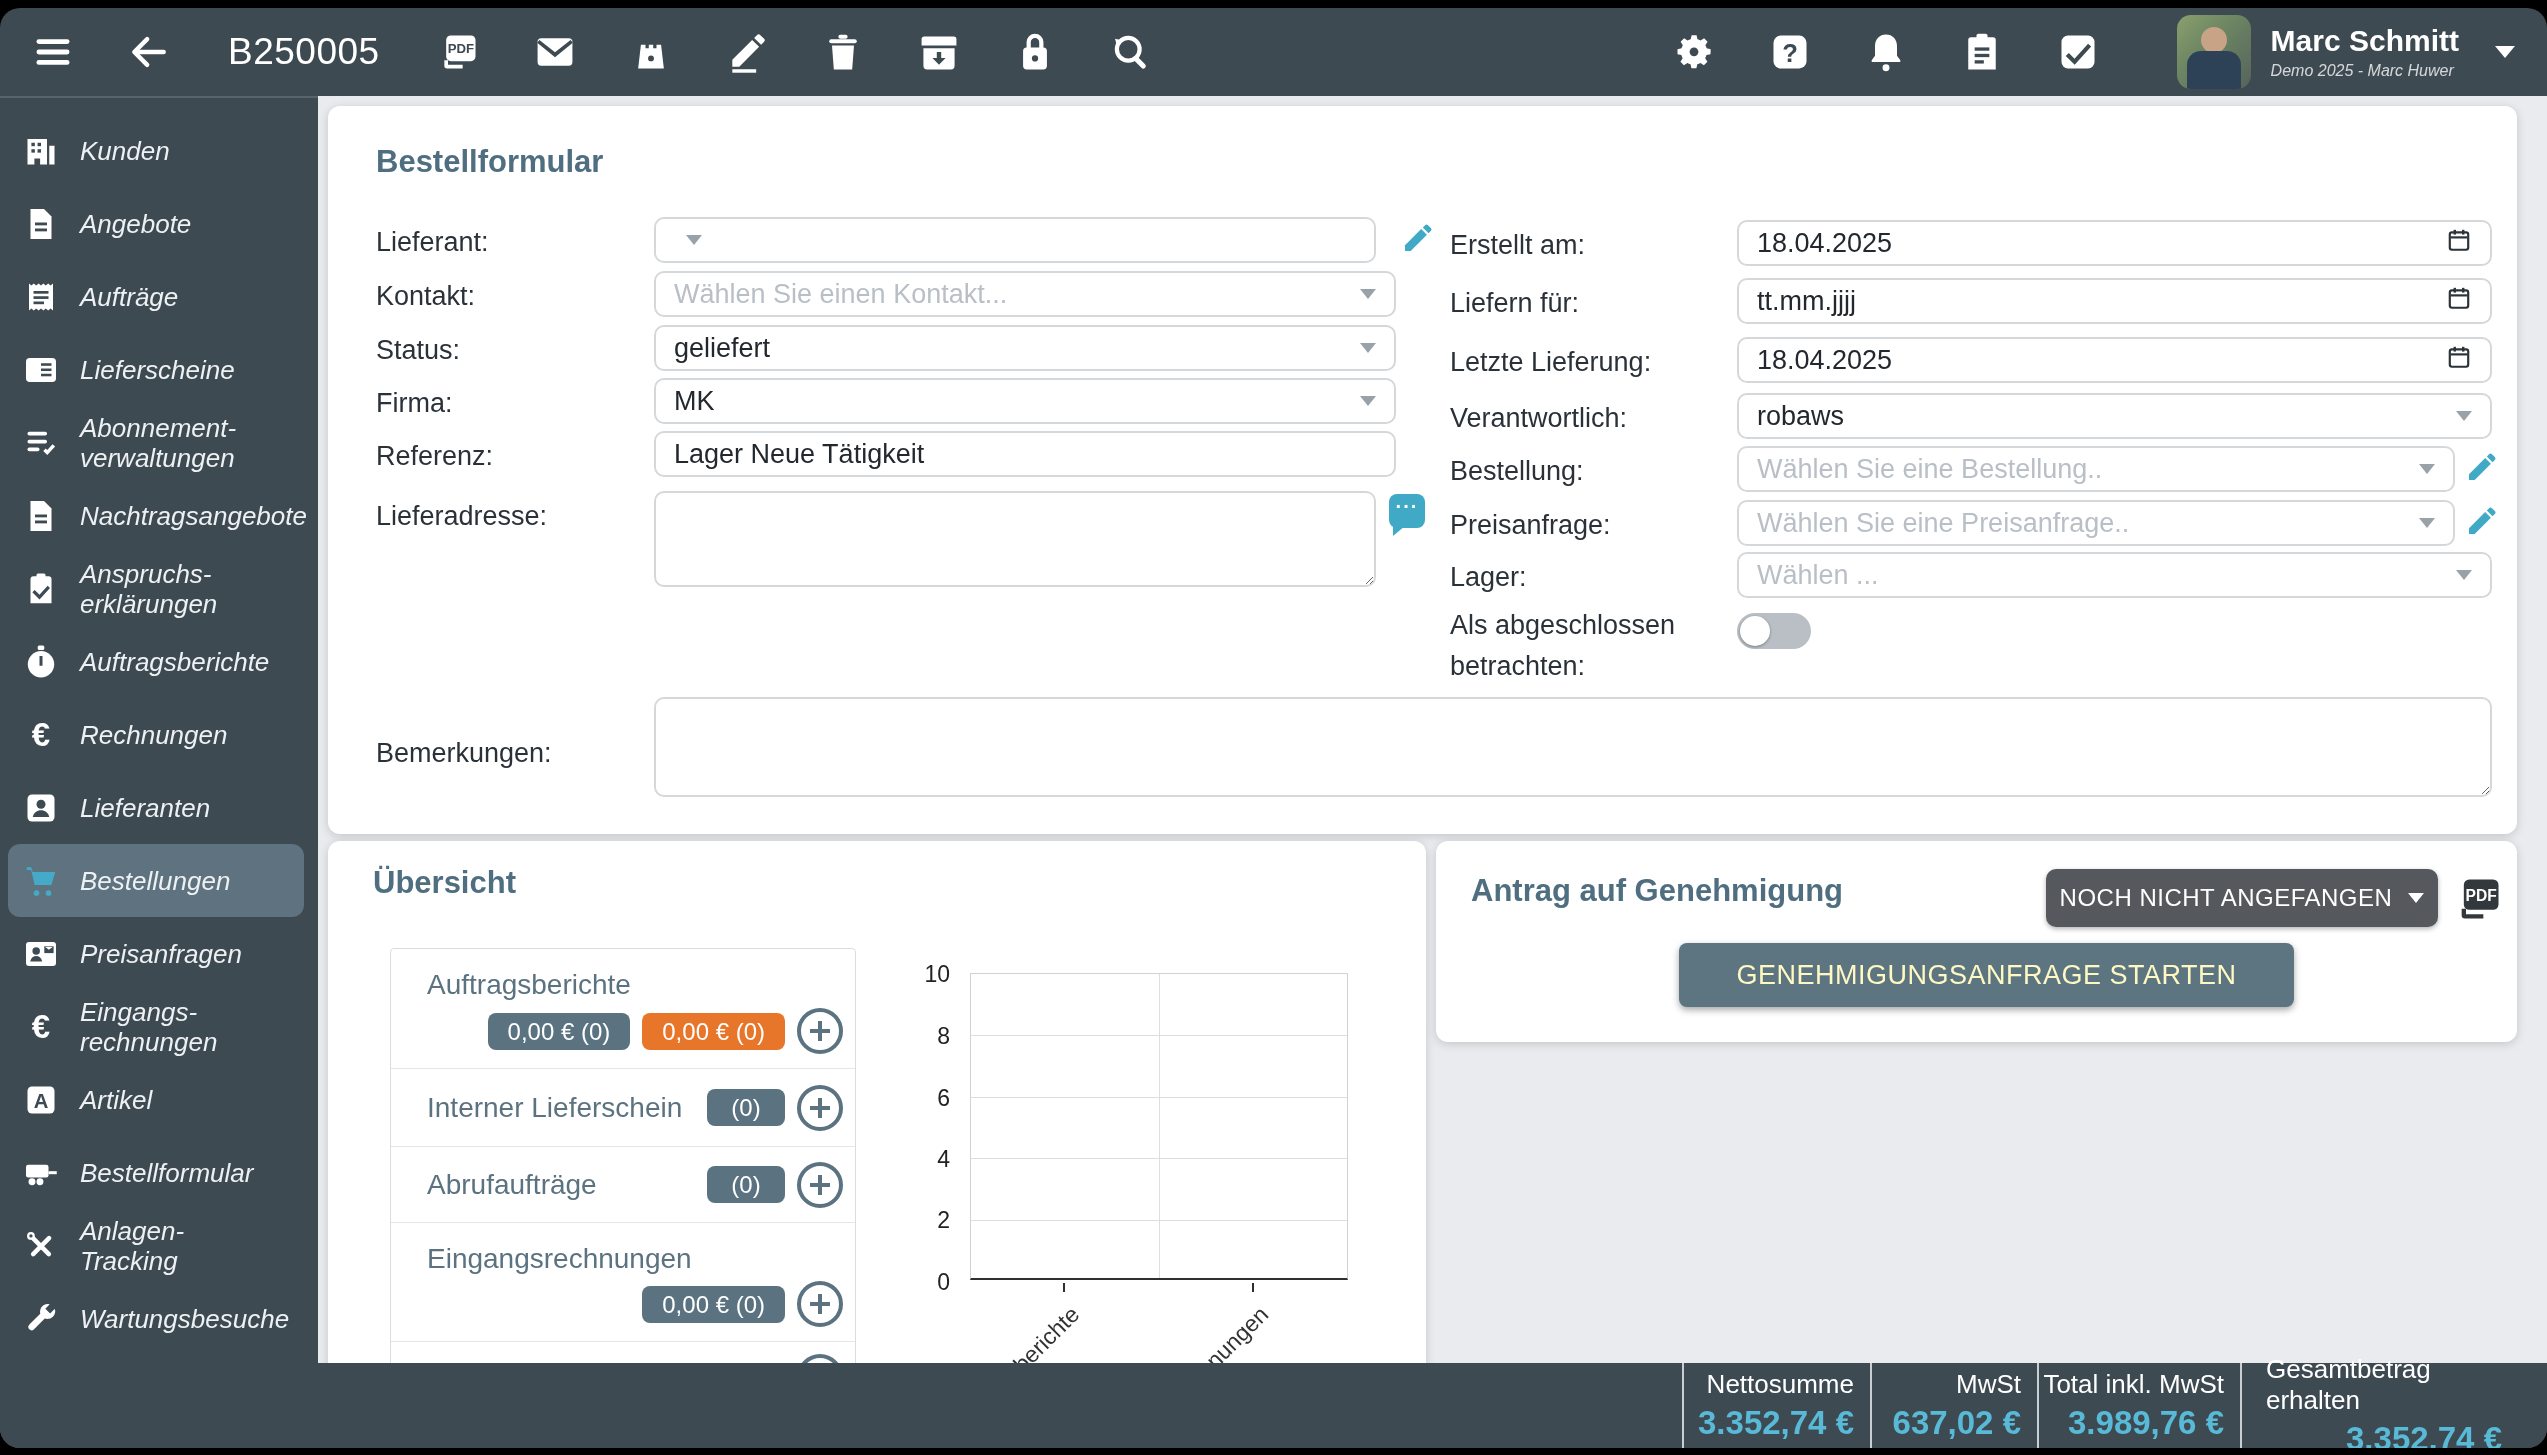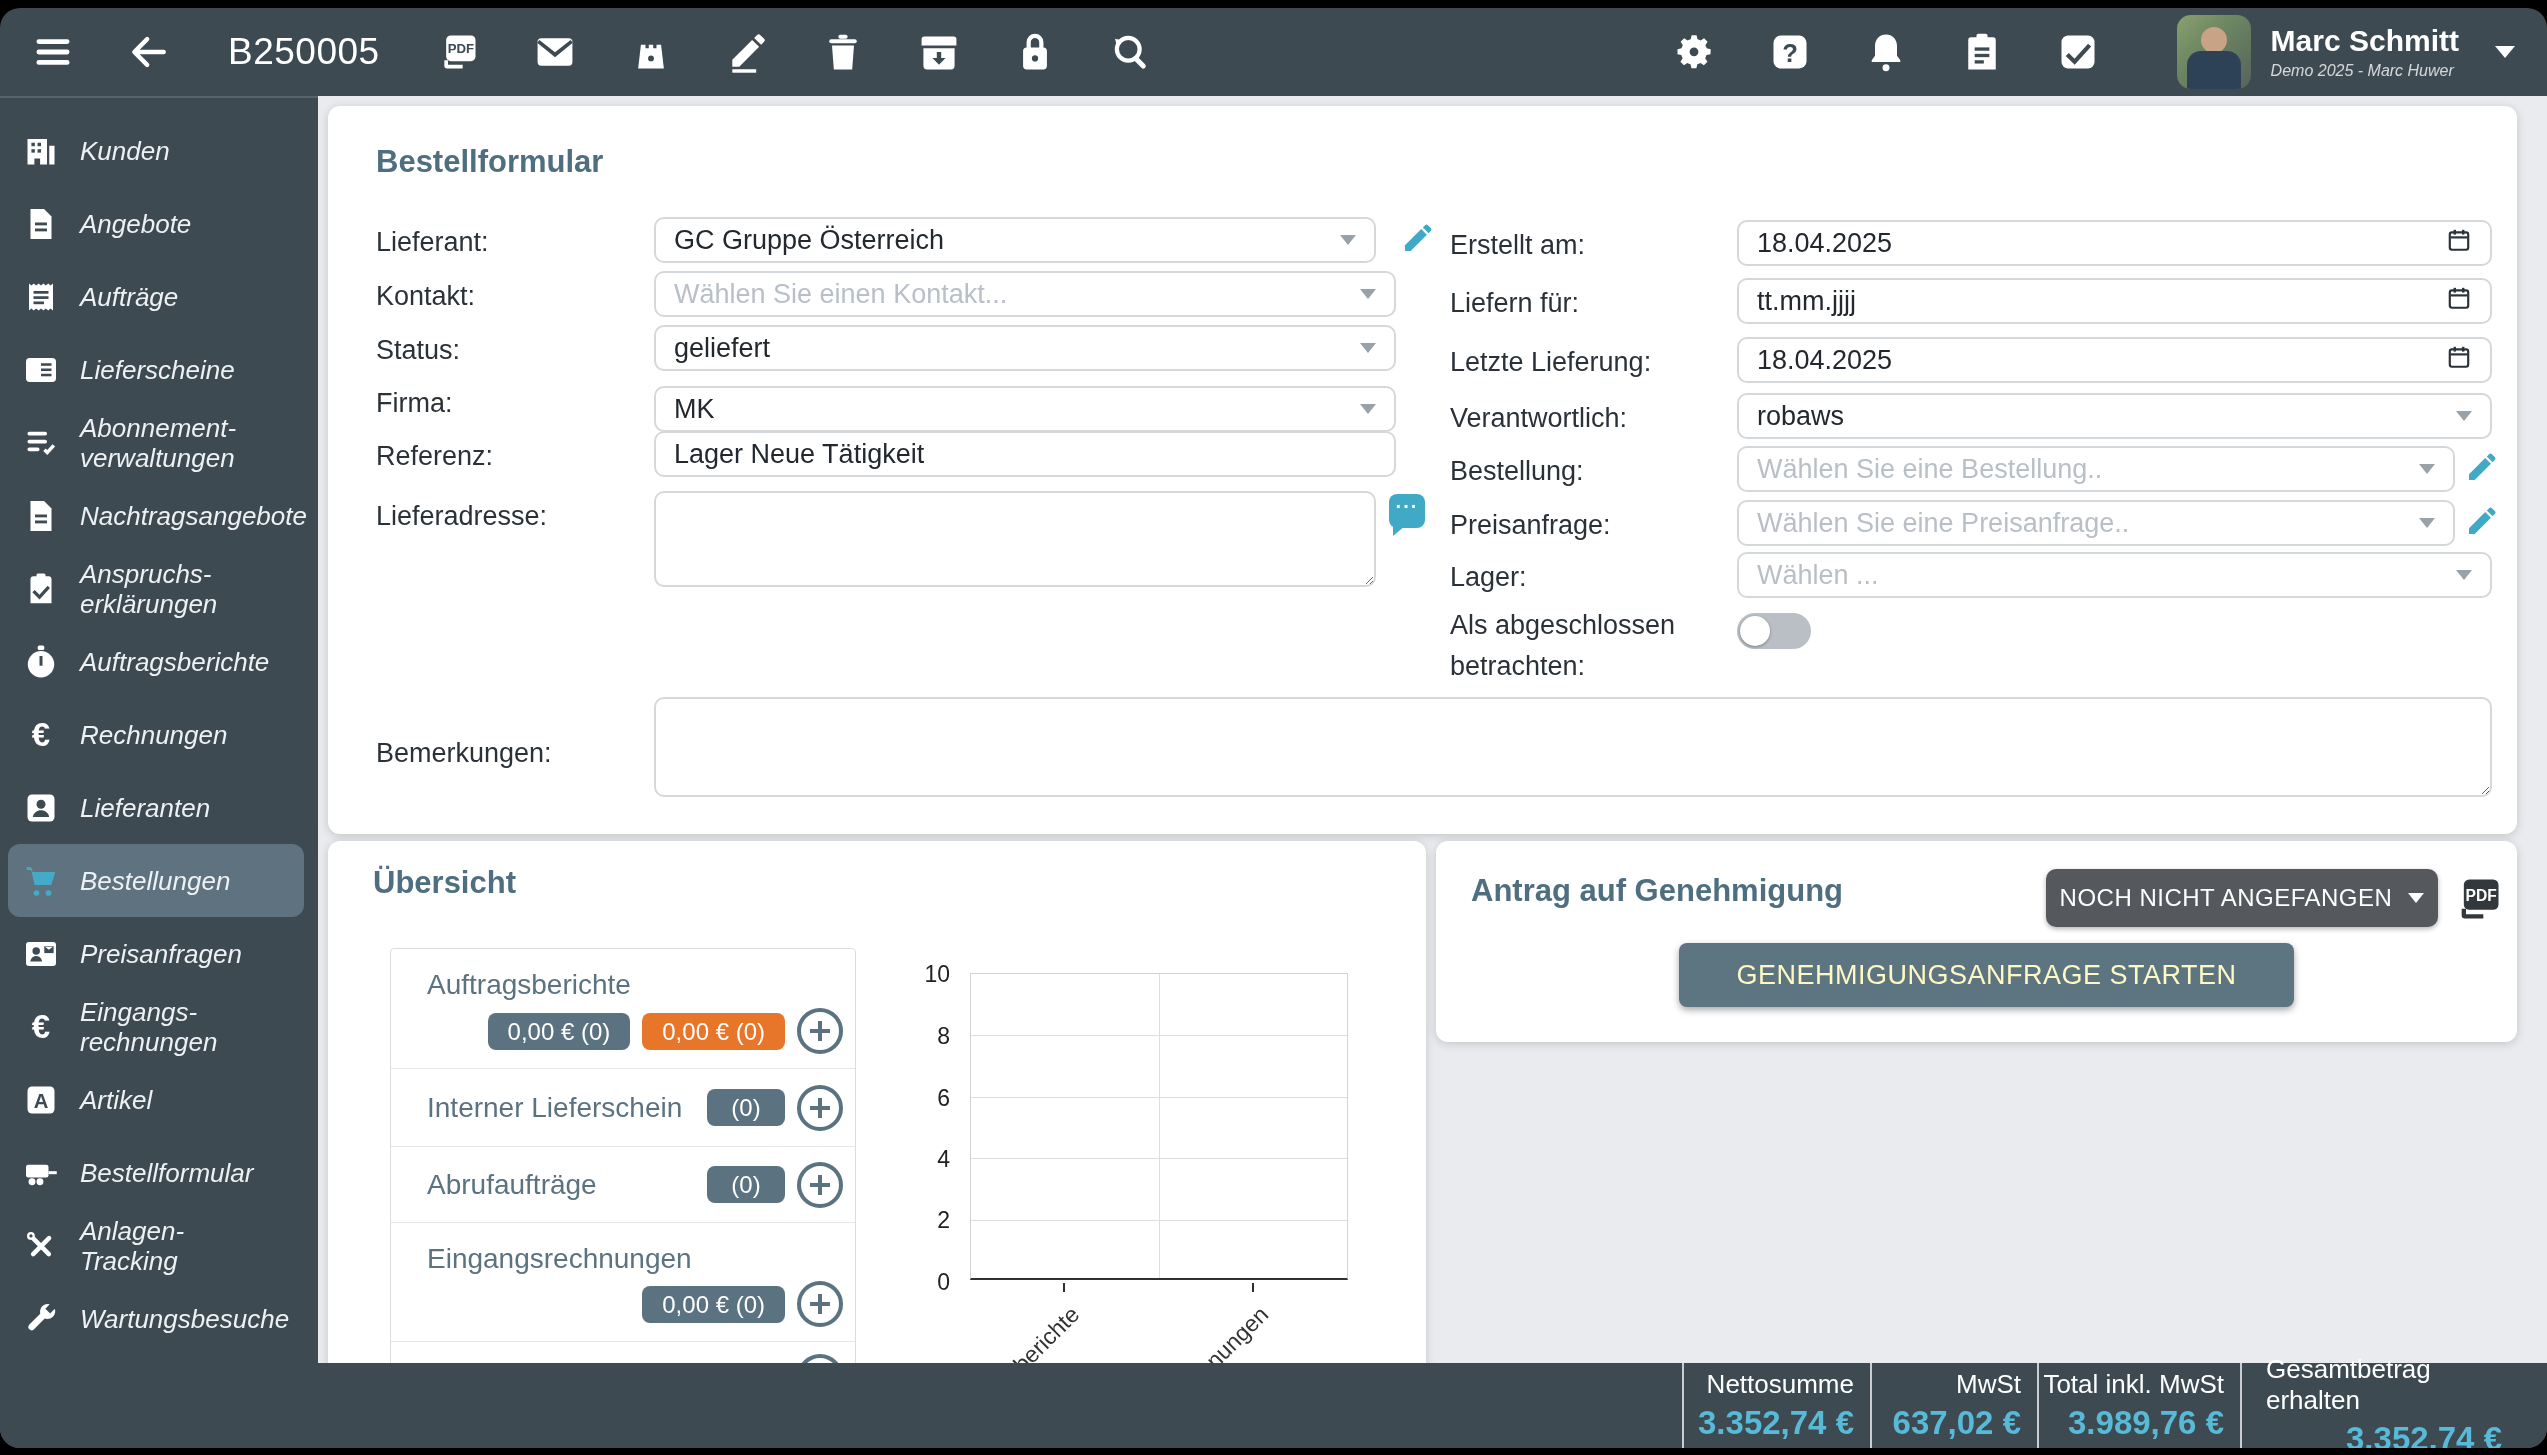--- a/index.html
+++ b/index.html
@@ -449,21 +449,20 @@
     </div>
   </nav>
 
   <main class="content">
 
     <section class="card card-form">
       <h1 class="h1" style="left:48px;top:38px;">Bestellformular</h1>
 
       <span class="flabel" style="left:48px;top:121px;">Lieferant:</span>
       <div class="field" style="left:326px;top:111px;width:722px;">
-        <span class="val">GC Gruppe Österreich</span>
         <span class="sel-caret"></span>
       </div>
       <span class="pen" style="left:1071px;top:115px;">
         <svg viewBox="0 0 24 24" fill="currentColor">
             <path d="M4 16.2V20h3.8L18.6 9.2 14.8 5.4z"></path>
             <path d="M15.9 4.3l3.8 3.8 1.5-1.5a1.3 1.3 0 0 0 0-1.9l-1.9-1.9a1.3 1.3 0 0 0-1.9 0z"></path>
           </svg>
       </span>
 
       <span class="flabel" style="left:48px;top:175px;">Kontakt:</span>
@@ -472,21 +471,21 @@
         <span class="sel-caret"></span>
       </div>
 
       <span class="flabel" style="left:48px;top:229px;">Status:</span>
       <div class="field" style="left:326px;top:219px;width:742px;">
         <span class="val">geliefert</span>
         <span class="sel-caret"></span>
       </div>
 
       <span class="flabel" style="left:48px;top:282px;">Firma:</span>
-      <div class="field" style="left:326px;top:272px;width:742px;margin-top:8px;">
+      <div class="field" style="left:326px;top:272px;width:742px;">
         <span class="val">MK</span>
         <span class="sel-caret"></span>
       </div>
 
       <span class="flabel" style="left:48px;top:335px;">Referenz:</span>
       <input class="field" style="left: 326px; top: 325px; width: 742px;" type="text" value="Lager Neue Tätigkeit">
 
       <span class="flabel" style="left:48px;top:395px;">Lieferadresse:</span>
       <textarea class="txt" style="left: 326px; top: 385px; width: 722px; height: 96px;"></textarea>
       <span class="bubble" style="left:1061px;top:388px;"></span>

